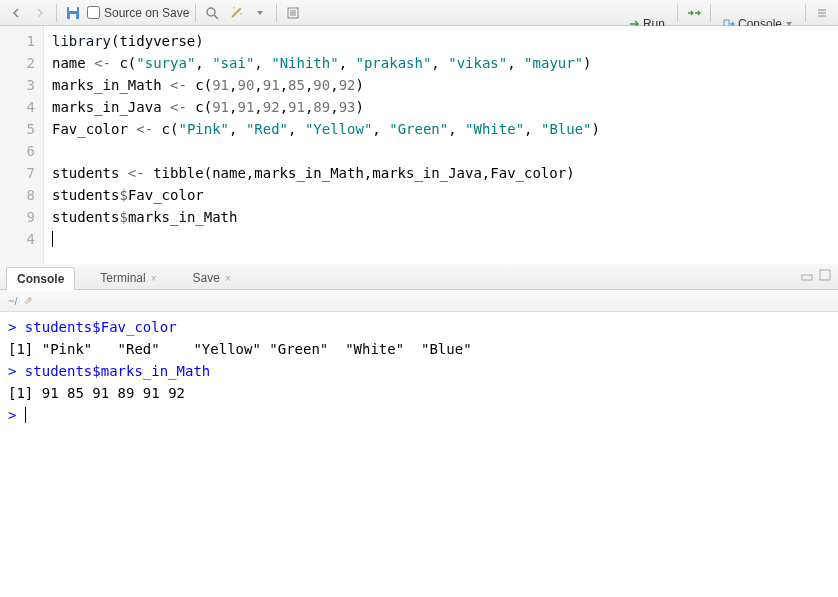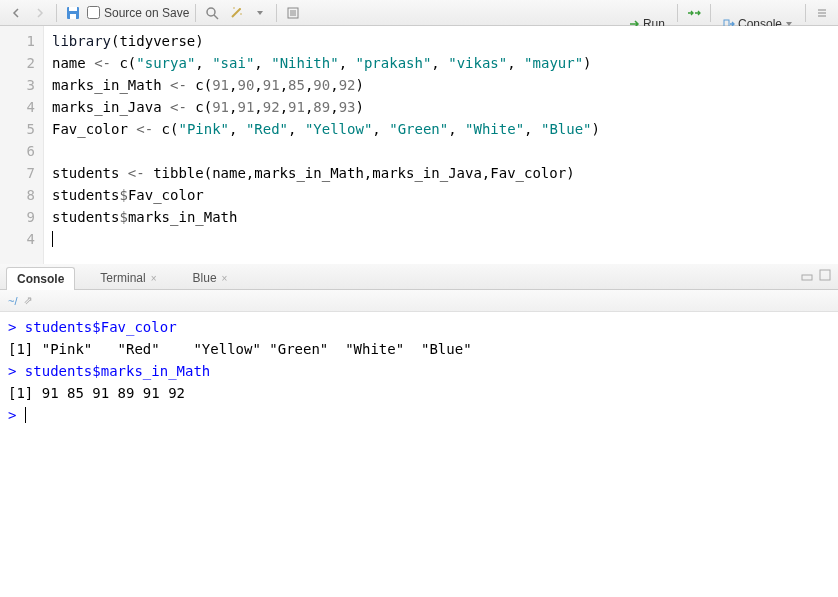--- a/index.html
+++ b/index.html
@@ -150,21 +150,21 @@
 
   <div class="pane-tabs">
     <div class="pane-tab active">
         <span>Console</span>
       </div>
     <div class="pane-tab">
         <span>Terminal</span>
         <span class="tab-close">×</span>
       </div>
     <div class="pane-tab">
-        <span>Blue</span>
+        <span>Save</span>
         <span class="tab-close">×</span>
       </div>
     <div class="pane-tools">
       <div class="mini-icon">
           <svg width="12" height="12" viewBox="0 0 12 12">
             <rect x="1" y="6" width="10" height="5" stroke="#aaa" fill="none"></rect>
           </svg>
         </div>
       <div class="mini-icon">
           <svg width="12" height="12" viewBox="0 0 12 12">

